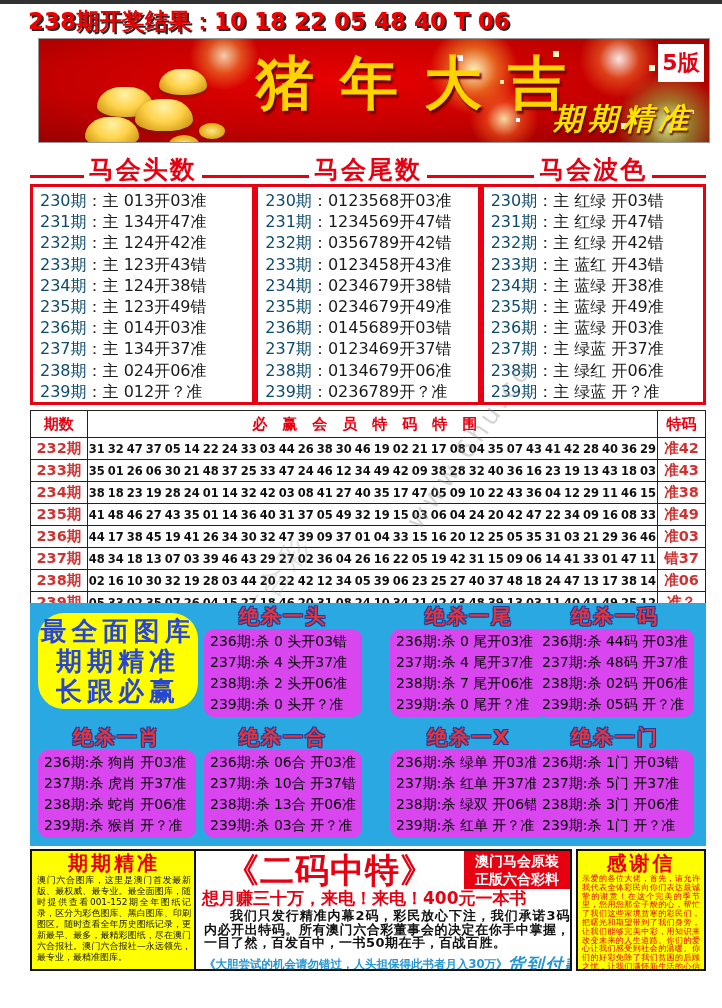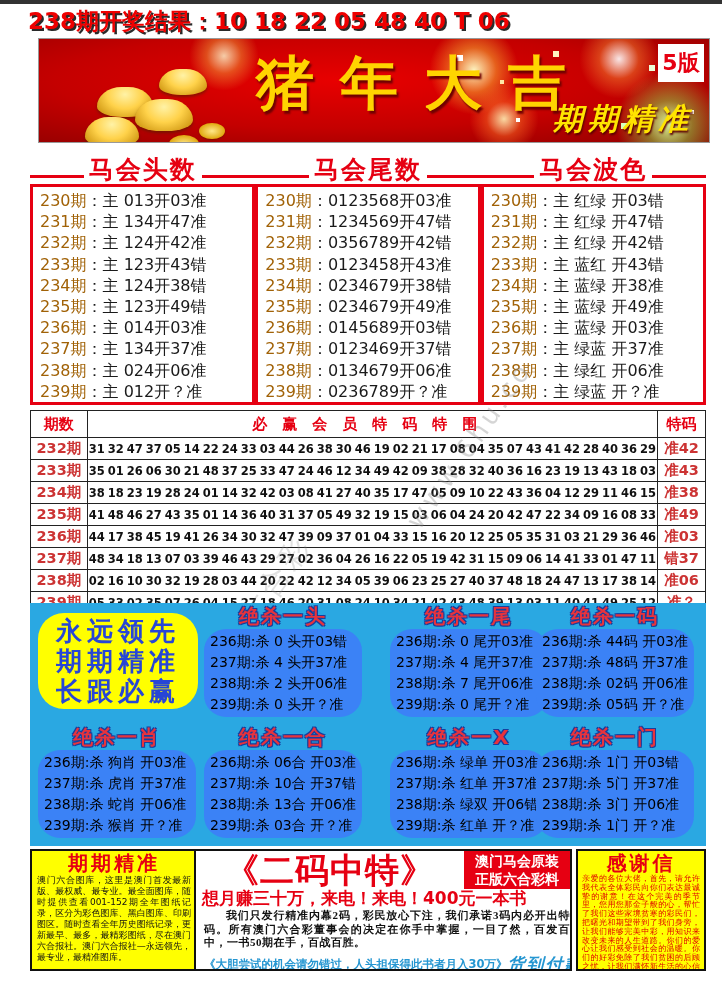--- a/index.html
+++ b/index.html
@@ -35,21 +35,21 @@
                  color:#ffe400;letter-spacing:5px;text-shadow:1px 2px 2px #5c0000;white-space:nowrap;}
 
   
   .panels{position:absolute;left:30px;top:156px;width:676px;display:flex;}
   .panel{flex:1;min-width:0;}
   .panel-title{display:flex;align-items:center;gap:5px;color:#e60012;font-weight:bold;font-size:25px;
                line-height:28px;letter-spacing:2px;white-space:nowrap;}
   .panel-title::before,.panel-title::after{content:"";flex:1;height:3px;background:#e60012;margin-top:12px;}
   .panel-box{border:3px solid #e60012;background:#fff;height:212px;padding:3px 0 0 7px;overflow:hidden;}
   .panel-row{font-size:16px;line-height:21.2px;white-space:nowrap;color:#1a1a1a;}
-  .panel-row .pr{color:#a16207;}
+  .panel-row .pr{color:#0c4a6e;}
   .panel-row .pt{color:#1a1a1a;}
 
   
   .main-table{position:absolute;left:30px;top:410px;width:676px;border-collapse:collapse;background:#fff;}
   .main-table th,.main-table td{border:1.5px solid #222;white-space:nowrap;overflow:hidden;}
   .main-table th{height:24px;color:#e60012;font-size:15px;font-weight:bold;}
   .h-period{width:58px;}
   .h-mid{letter-spacing:1em;text-align:center;}
   .h-res{width:50px;}
   .main-table td{height:19px;text-align:center;}
@@ -67,41 +67,41 @@
   .promo{position:absolute;left:8px;top:10px;width:160px;height:96px;background:#ffff00;border-radius:26px;
          display:flex;flex-direction:column;justify-content:center;align-items:center;}
   .promo-line{color:#2746d6;font-weight:bold;font-size:26px;line-height:30px;letter-spacing:5px;white-space:nowrap;}
   .kill{position:absolute;width:158px;}
   .r1{top:0;}
   .c2{left:174px;}.c3{left:360px;}.c4{left:506px;}
   .r2{top:121px;}
   .c1{left:8px;}
   .kill-title{height:25px;text-align:center;font-size:20px;font-weight:bold;color:#e8333c;letter-spacing:2px;
               text-shadow:1px 1px 0 #173f9e,-1px -1px 0 #173f9e,1px -1px 0 #173f9e,-1px 1px 0 #173f9e;white-space:nowrap;}
-  .kill-box{position:absolute;top:26px;left:0;width:158px;height:88px;background:#3b82f6;border-radius:22px;
+  .kill-box{position:absolute;top:26px;left:0;width:158px;height:88px;background:#d946ef;border-radius:10px;
             padding:2px 0 0 6px;box-sizing:border-box;overflow:hidden;}
   .r2 .kill-box{top:26px;}
   .kill-row{font-size:14px;line-height:21px;color:#000;white-space:nowrap;}
 
   
   .fbox{position:absolute;top:849px;height:122px;box-sizing:border-box;border:2px solid #111;overflow:hidden;}
   .f-left{left:30px;width:168px;background:#ffff00;}
   .f-center{left:194px;width:378px;background:#fff;}
   .f-right{left:576px;width:130px;background:#ffff00;}
   .f-title{ text-align:center;font-size:20px;line-height:24px;font-weight:bold;color:#e60012;letter-spacing:3px;}
   .f-left-body{font-size:9px;line-height:11px;color:#111;padding:0 5px;text-align:justify;}
   .f-right-body{font-size:8px;line-height:8.8px;color:#e00000;padding:0 4px;text-align:justify;}
   .c-head{display:flex;align-items:stretch;}
   .c-title{flex:0 0 268px;font-size:34px;line-height:38px;font-weight:bold;color:#e60012;text-align:center;
            letter-spacing:1px;font-family:"DejaVu Serif","Liberation Serif",serif;white-space:nowrap;}
   .c-badge{flex:1;background:#e60012;color:#fff;font-size:14px;line-height:18px;font-weight:bold;
            text-align:center;padding:1px 2px;margin:0;}
   .c-hotline{color:#e60012;font-weight:bold;font-size:17px;line-height:19px;margin:0 6px;white-space:nowrap;}
-  .c-body{font-size:11px;font-weight:bold;line-height:13.6px;color:#111;margin:1px 0 0 8px;text-indent:2em;
-          letter-spacing:.5px;text-align:justify;font-family:Liberation Serif, serif;}
+  .c-body{font-size:13px;font-weight:bold;line-height:13.6px;color:#111;margin:1px 0 0 8px;text-indent:2em;
+          letter-spacing:.5px;text-align:justify;}
   .c-bottom{display:flex;justify-content:space-between;align-items:center;margin:3px 8px;}
   .c-blue{color:#2596d1;font-size:11.5px;font-weight:bold;white-space:nowrap;}
   .c-cod{color:#2596d1;font-size:17px;font-weight:bold;font-style:italic;letter-spacing:2px;white-space:nowrap;}
 </style>
 </head>
 <body>
 
 <div class="page">
   <div class="top-edge"></div>
 
@@ -262,21 +262,21 @@
           <td class="c-res">准？</td>
         </tr>
       </tbody>
   </table>
 
   <div class="wm wm1">www.6hu.co</div>
   <div class="wm wm2">六合彩</div>
 
   <div class="blue">
     <div class="promo">
-      <div class="promo-line">永远领先</div>
+      <div class="promo-line">最全面图库</div>
       <div class="promo-line">期期精准</div>
       <div class="promo-line">长跟必赢</div>
     </div>
 
     <div class="kill r1 c2">
       <div class="kill-title">绝杀一头</div>
       <div class="kill-box">
 
       <div class="kill-row">236期:杀 0 头开03错</div>
           <div class="kill-row">237期:杀 4 头开37准</div>

